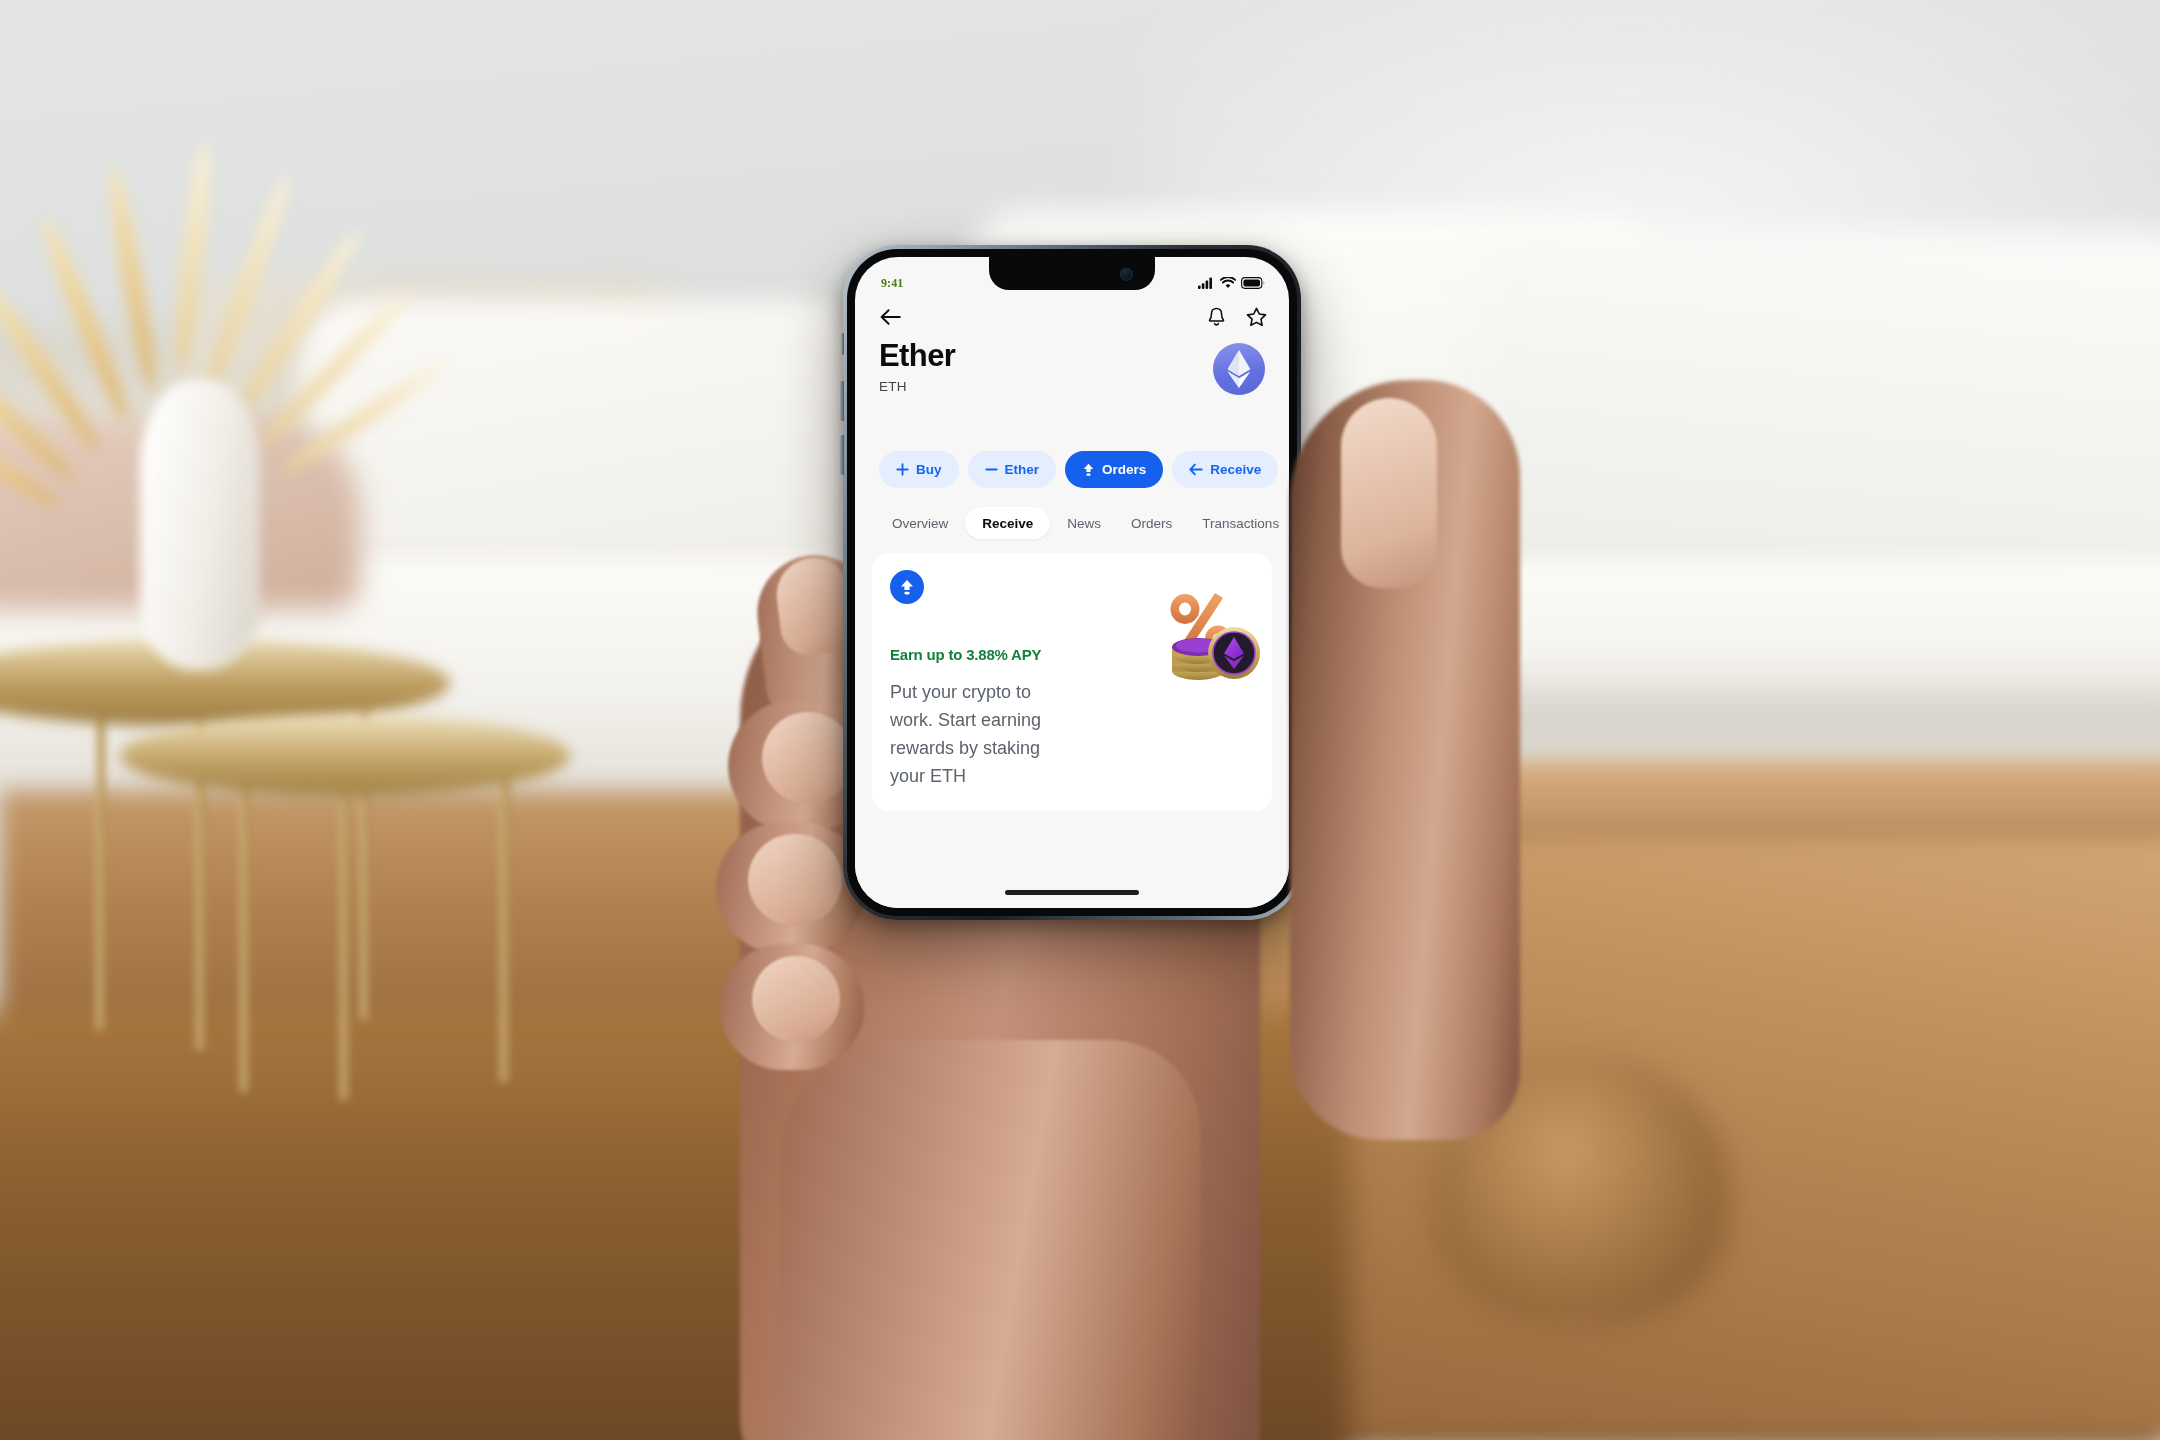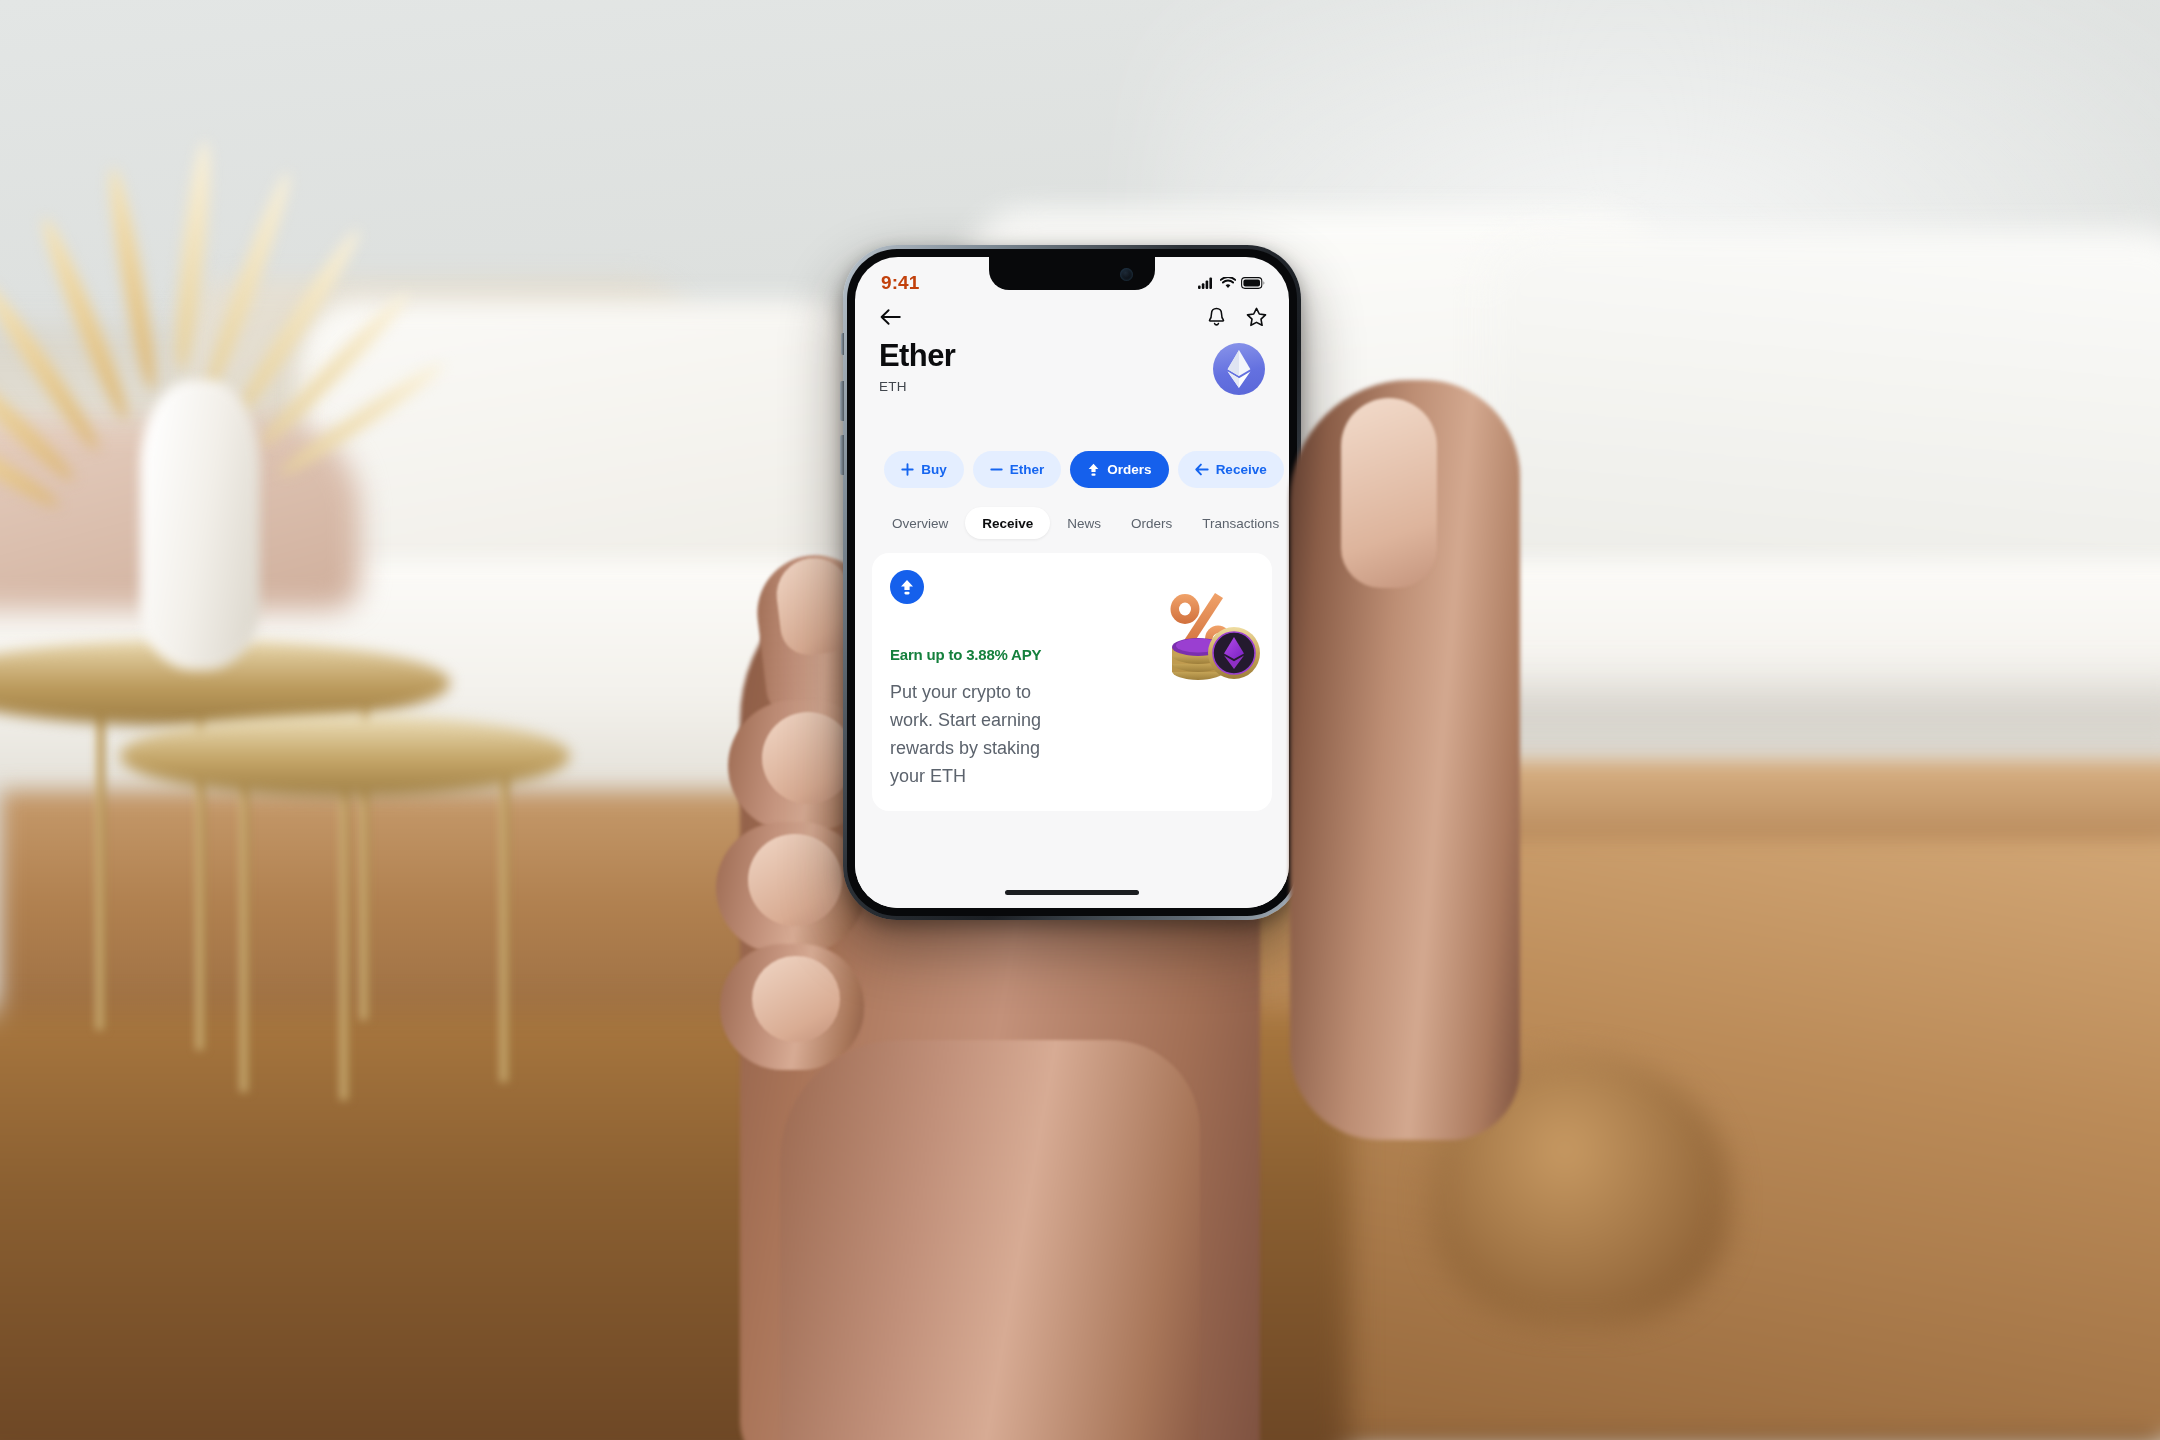--- a/index.html
+++ b/index.html
@@ -233,22 +233,23 @@
   }
 
   
   .statusbar {
     position: absolute; left: 0; top: 0; width: 100%; height: 42px;
     display: flex; align-items: center; justify-content: space-between;
     padding: 10px 24px 0 26px;
     z-index: 20;
   }
   .status-time {
-    font-size: 19px; font-weight: 700; color: #c2410c;
+    font-size: 12px; font-weight: 700; color: #4d7c0f;
     letter-spacing: .1px;
+    font-family: Liberation Serif, serif;
   }
   .status-icons { display: flex; align-items: center; gap: 5px; }
 
   
   .navbar {
     position: absolute; left: 0; top: 42px; width: 100%;
     height: 40px;
     display: flex; align-items: center; justify-content: space-between;
     padding: 0 22px 0 24px;
     z-index: 10;
@@ -274,21 +275,20 @@
     display: flex; align-items: center; justify-content: center;
     margin-top: 4px; flex: 0 0 auto;
   }
 
   
   .actions {
     position: absolute; left: 0; top: 194px; width: 100%;
     display: flex; gap: 9px;
     padding-left: 24px;
     z-index: 5;
-    justify-content: center;
   }
   .action-btn {
     display: flex; align-items: center; gap: 7px;
     height: 37px; padding: 0 17px;
     border-radius: 19px;
     background: #e4eeff;
     color: #1565f0;
     font-size: 13.5px; font-weight: 600;
     white-space: nowrap;
     flex: 0 0 auto;

